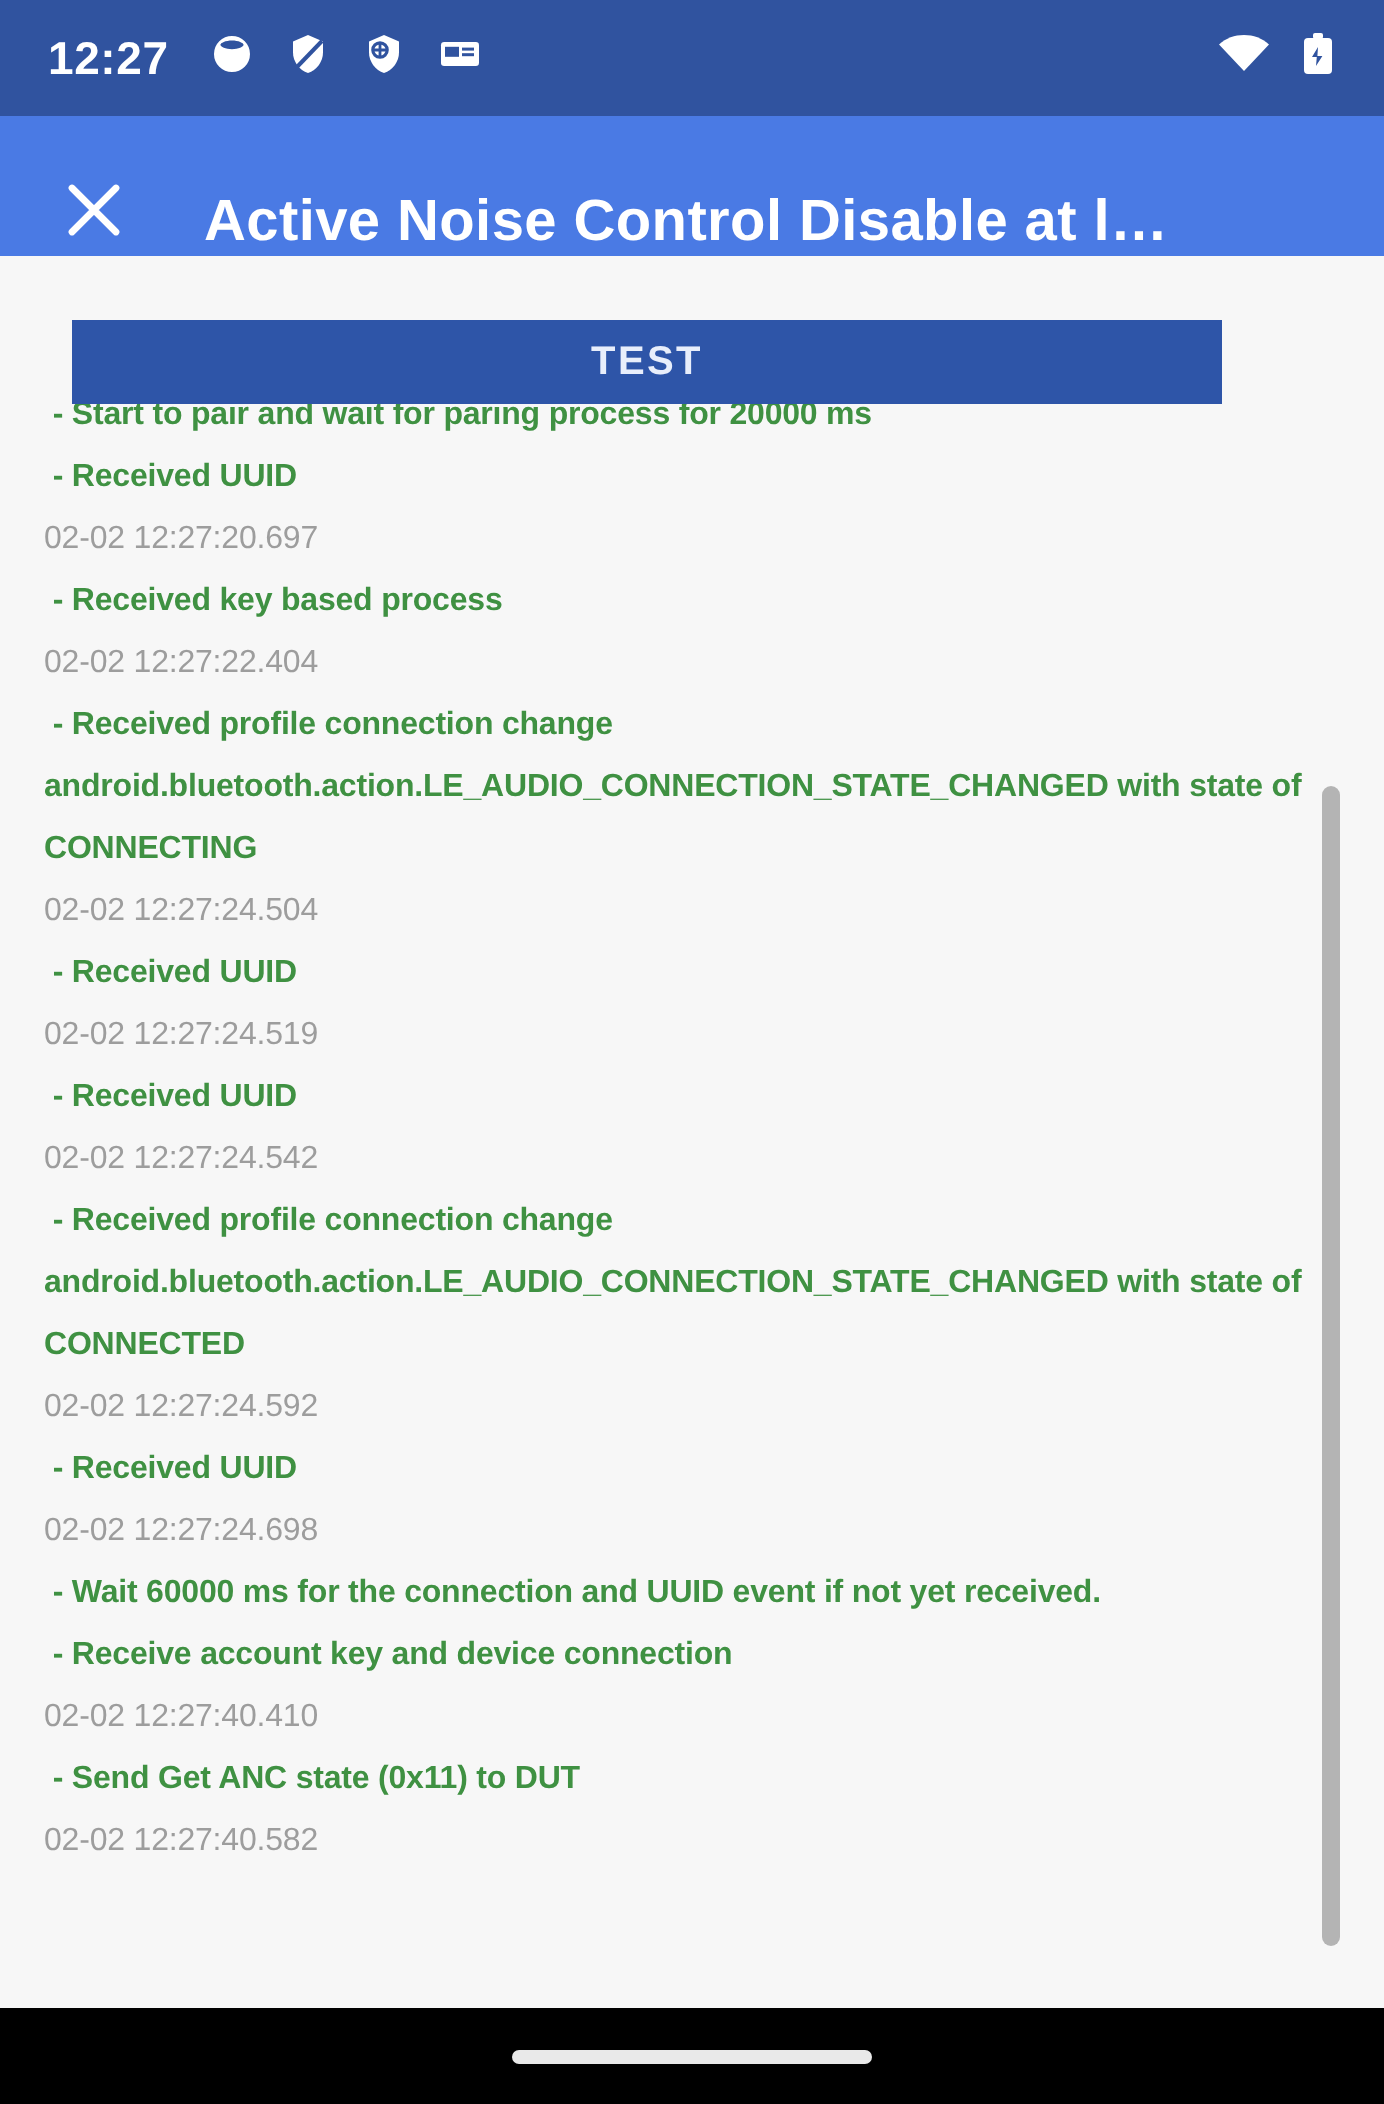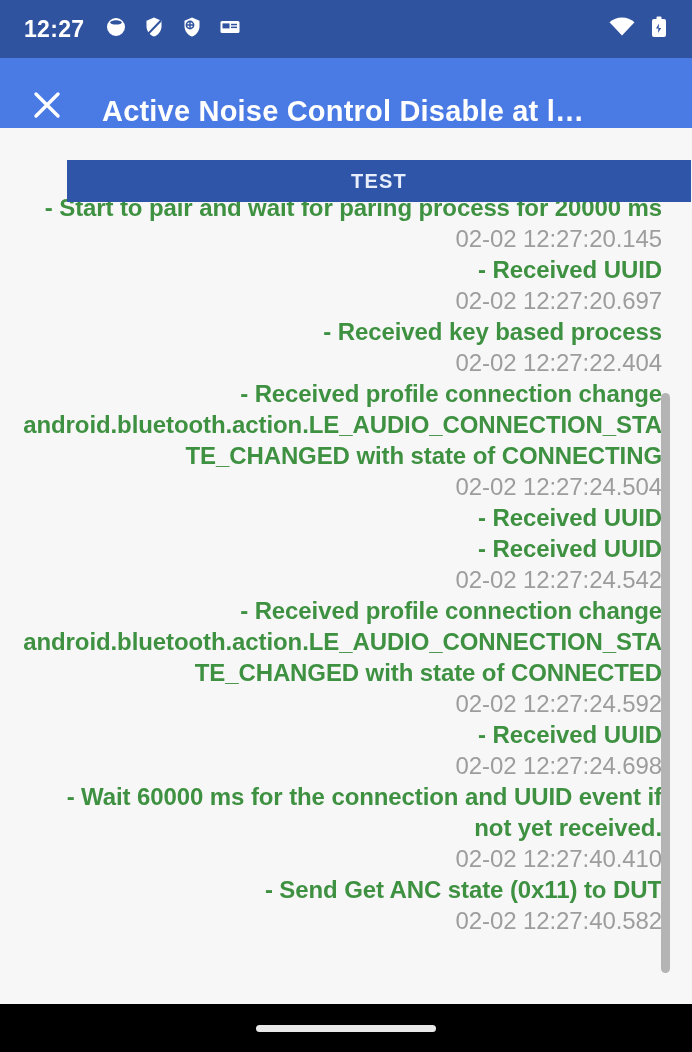--- a/index.html
+++ b/index.html
@@ -59,50 +59,48 @@
   
   .content {
     position:relative;
     flex:1 1 auto;
     background:#f7f7f7;
     overflow:hidden;
   }
   .test-button {
     position:absolute;
     left:36px; top:32px;
-    width:624px; height:42px;
+    width:575px; height:42px;
     background:#2e55a8;
     color:#e8eefb;
     border:none;
     font-family:"Liberation Sans", sans-serif;
     font-size:20px; font-weight:bold;
     letter-spacing:1.2px;
     cursor:pointer;
     z-index:5;
-    margin-left:31px;
   }
 
   .log-viewport {
     position:absolute;
     left:0; top:0; right:0; bottom:0;
     overflow:hidden;
   }
   .log-list {
     position:absolute;
     left:0; top:-18px;
     width:672px;
     padding:82px 10px 0 22px;
   }
   .log-line {
-    font-size:24px;
+    font-size:16px;
     line-height:31px;
     letter-spacing:-.1px;
     word-break:break-word;
     white-space:pre-wrap;
-    text-align:right;
   }
   .log-line.ts   { color:#9d9d9d; font-weight:normal; }
   .log-line.msg  { color:#3f9142; font-weight:bold; }
 
   
   .scroll-track {
     position:absolute;
     right:22px; top:0; bottom:0;
     width:9px;
     z-index:6;
@@ -194,35 +192,36 @@
       </span>
     </div>
     <div class="app-title">Active Noise Control Disable at l…</div>
   </div>
 
   <div class="content">
 
     <div class="log-viewport">
       <div class="log-list" id="log-list">
           <div class="log-line msg"> - Start to pair and wait for paring process for 20000 ms</div>
-          <div class="log-line ts">02-02 12:27:20.145</div>
           <div class="log-line msg"> - Received UUID</div>
           <div class="log-line ts">02-02 12:27:20.697</div>
           <div class="log-line msg"> - Received key based process</div>
           <div class="log-line ts">02-02 12:27:22.404</div>
           <div class="log-line msg"> - Received profile connection change android.bluetooth.action.LE_AUDIO_CONNECTION_STATE_CHANGED with state of CONNECTING</div>
           <div class="log-line ts">02-02 12:27:24.504</div>
           <div class="log-line msg"> - Received UUID</div>
+          <div class="log-line ts">02-02 12:27:24.519</div>
           <div class="log-line msg"> - Received UUID</div>
           <div class="log-line ts">02-02 12:27:24.542</div>
           <div class="log-line msg"> - Received profile connection change android.bluetooth.action.LE_AUDIO_CONNECTION_STATE_CHANGED with state of CONNECTED</div>
           <div class="log-line ts">02-02 12:27:24.592</div>
           <div class="log-line msg"> - Received UUID</div>
           <div class="log-line ts">02-02 12:27:24.698</div>
           <div class="log-line msg"> - Wait 60000 ms for the connection and UUID event if not yet received.</div>
+          <div class="log-line msg"> - Receive account key and device connection</div>
           <div class="log-line ts">02-02 12:27:40.410</div>
           <div class="log-line msg"> - Send Get ANC state (0x11) to DUT</div>
           <div class="log-line ts">02-02 12:27:40.582</div>
         </div>
     </div>
 
     <button class="test-button">TEST</button>
 
     <div class="scroll-track">
       <div class="scroll-thumb" id="scroll-thumb" style="top: 265px; height: 580px; background: rgb(180, 180, 180);"></div>

